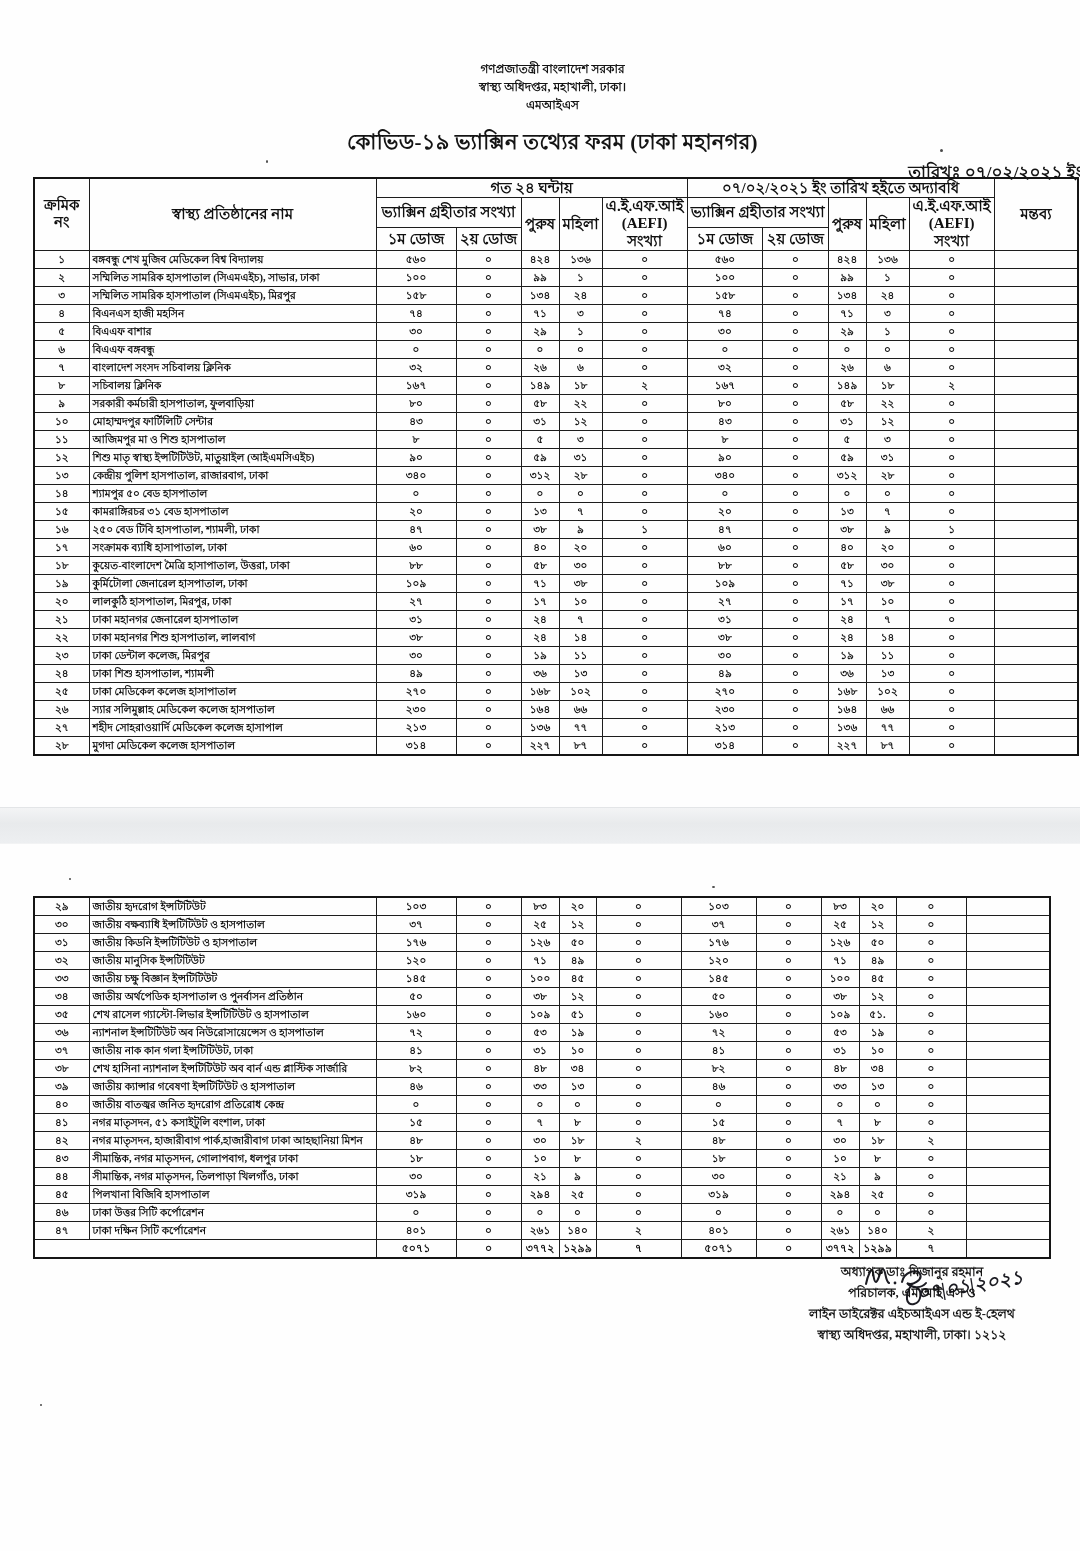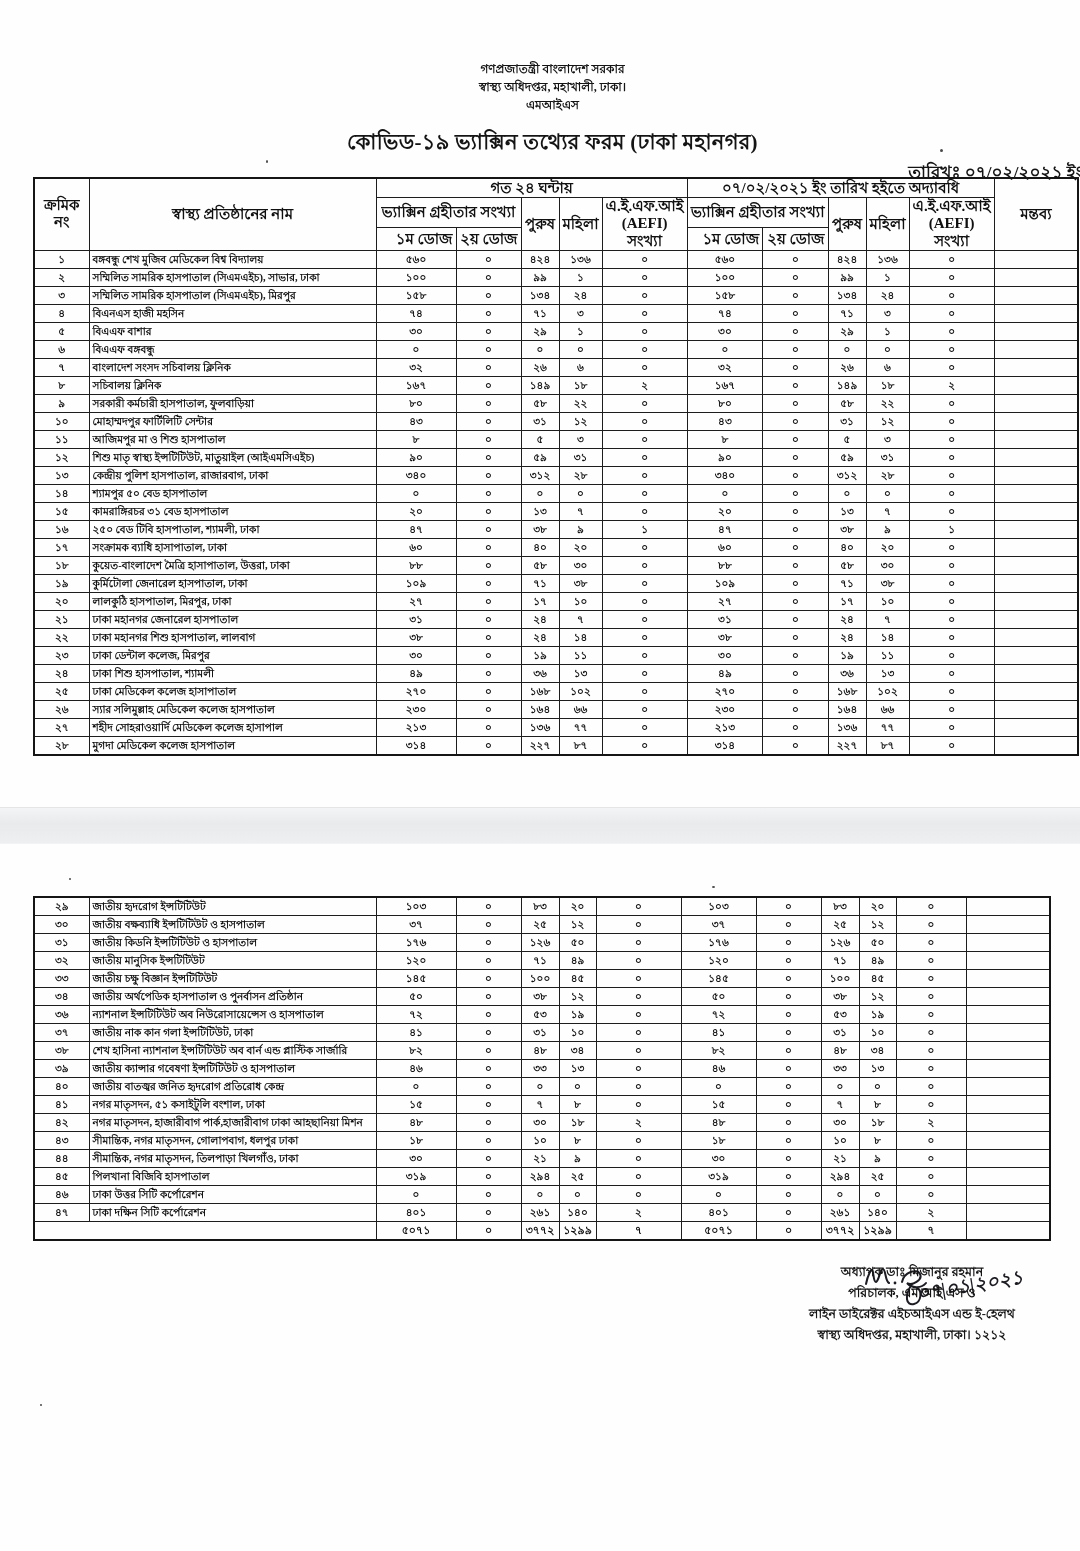--- a/index.html
+++ b/index.html
@@ -18,21 +18,21 @@
   .vtable th,.vtable td{border:1px solid #1d1d1d;padding:0 3px;overflow:hidden;
               font-weight:bold;color:#101010;}
   .vtable{border:2px solid #151515;}
   .vtable th{font-size:15px;line-height:1.2;text-align:center;white-space:nowrap;}
   .vtable th.wrap{white-space:normal;line-height:1.15;}
   .vtable tbody td{height:17px;font-size:10.5px;line-height:17px;white-space:nowrap;}
   .t1{position:absolute;left:33px;top:177px;}
   .t2{position:absolute;left:33px;top:896px;}
   .t1 thead tr.h1 th{height:17px;}
   .t1 thead tr.h2 th{height:24px;}
-  .t1 thead tr.h3 th{height:18px;text-align:right;}
+  .t1 thead tr.h3 th{height:18px;}
   td.c{text-align:center;}
   td.name{text-align:left;font-size:10.5px;}
   tr.total-row td{font-size:11px;}
   .sig-scribble{position:absolute;left:820px;top:1262px;}
   .sig-block{position:absolute;left:762px;top:1262px;width:300px;text-align:center;
              font-size:12.5px;font-weight:bold;line-height:21px;}
   .speck{position:absolute;background:#4a4a4a;border-radius:50%;}
 </style>
 </head>
 <body>
@@ -616,20 +616,35 @@
           <td class="c">১২</td>
           <td class="c">০</td>
           <td class="c">৫০</td>
           <td class="c">০</td>
           <td class="c">৩৮</td>
           <td class="c">১২</td>
           <td class="c">০</td>
           <td class="c"></td>
         </tr>
         <tr>
+          <td class="c">৩৫</td>
+          <td class="name">শেখ রাসেল গ্যাস্টো-লিভার ইন্সটিটিউট ও হাসপাতাল</td>
+          <td class="c">১৬০</td>
+          <td class="c">০</td>
+          <td class="c">১০৯</td>
+          <td class="c">৫১</td>
+          <td class="c">০</td>
+          <td class="c">১৬০</td>
+          <td class="c">০</td>
+          <td class="c">১০৯</td>
+          <td class="c">৫১.</td>
+          <td class="c">০</td>
+          <td class="c"></td>
+        </tr>
+        <tr>
           <td class="c">৩৬</td>
           <td class="name">ন্যাশনাল ইন্সটিটিউট অব নিউরোসায়েন্সেস ও হাসপাতাল</td>
           <td class="c">৭২</td>
           <td class="c">০</td>
           <td class="c">৫৩</td>
           <td class="c">১৯</td>
           <td class="c">০</td>
           <td class="c">৭২</td>
           <td class="c">০</td>
           <td class="c">৫৩</td>

